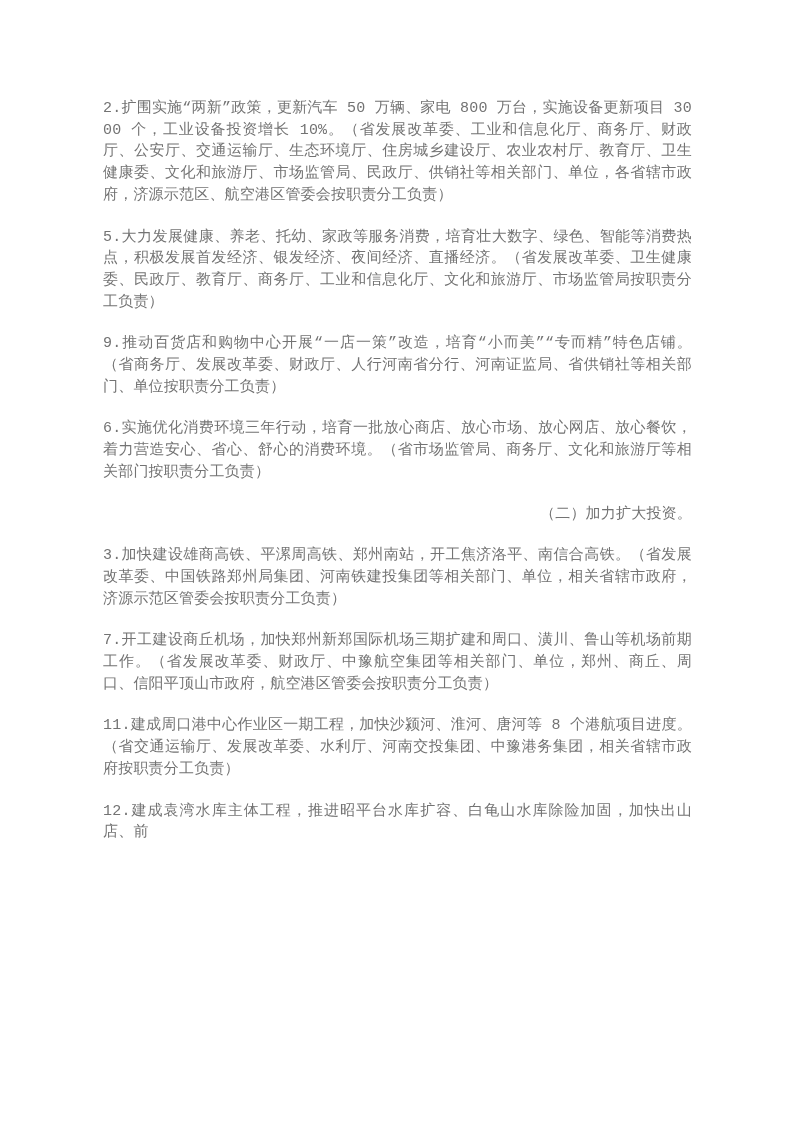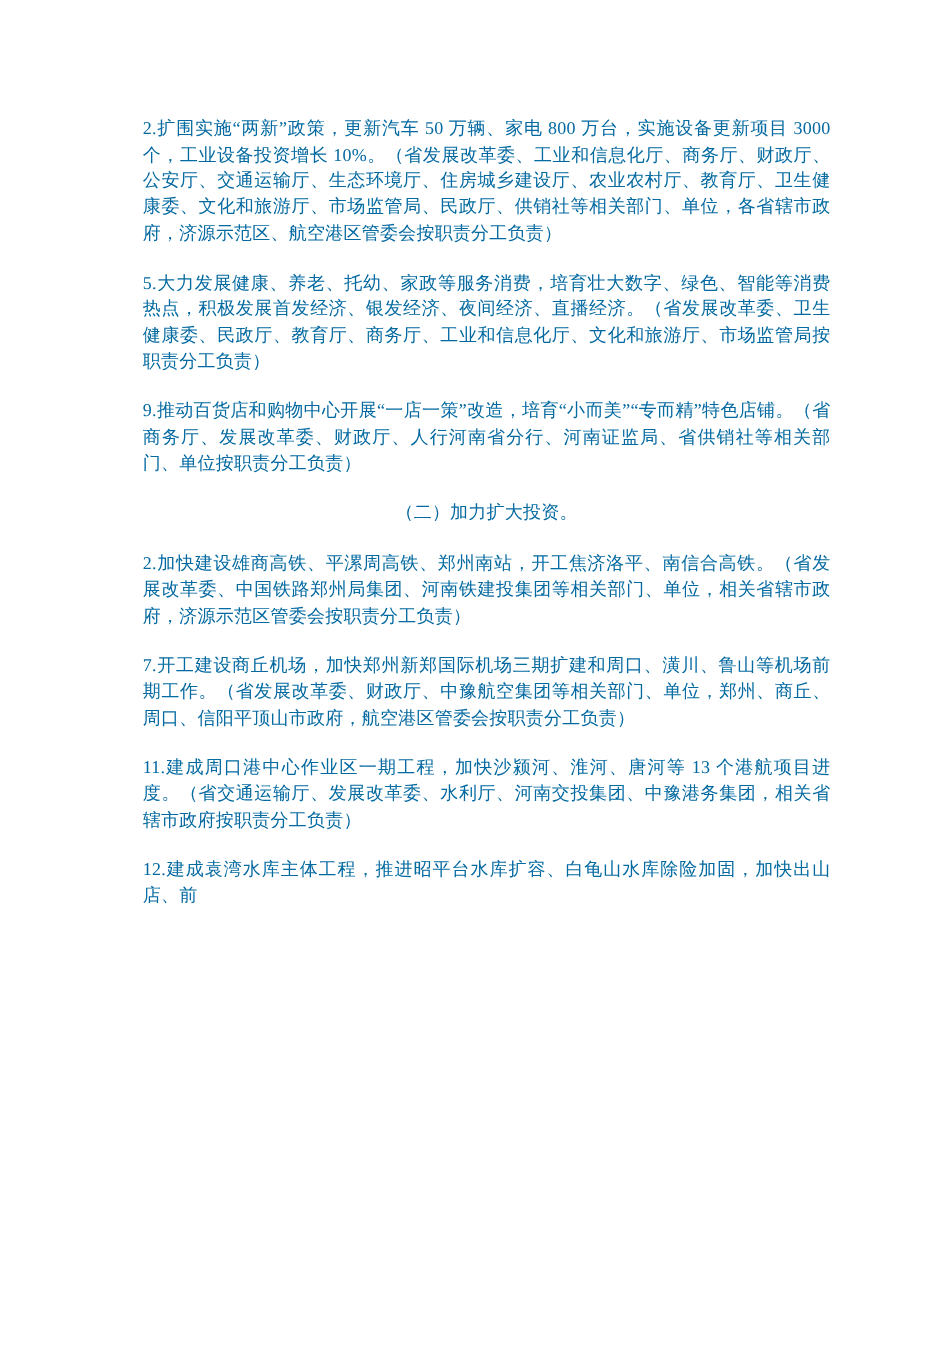--- a/index.html
+++ b/index.html
@@ -14,39 +14,40 @@
   }
   .page {
     box-sizing: border-box;
     width: 793px;
     height: 1122px;
     background: #ffffff;
     padding: 98px 101px 0 103px;
     overflow: hidden;
   }
   .doc-paragraph {
-    margin: 0 0 20px 16px;
-    font-family: Liberation Serif, serif;
+    margin: 0 0 20px 0;
+    font-family: Liberation Mono, monospace;
     font-size: 15px;
     line-height: 21.7px;
-    color: #0369a1;
+    color: #737373;
     text-align: justify;
     letter-spacing: 0.2px;
     word-break: break-all;
   }
   .section-heading {
     
-    text-align: center;
+    text-align: right;
   }
 </style>
 </head>
 <body>
 
 <div class="page">
   <p class="doc-paragraph">2.扩围实施“两新”政策，更新汽车 50 万辆、家电 800 万台，实施设备更新项目 3000 个，工业设备投资增长 10%。（省发展改革委、工业和信息化厅、商务厅、财政厅、公安厅、交通运输厅、生态环境厅、住房城乡建设厅、农业农村厅、教育厅、卫生健康委、文化和旅游厅、市场监管局、民政厅、供销社等相关部门、单位，各省辖市政府，济源示范区、航空港区管委会按职责分工负责）</p>
   <p class="doc-paragraph">5.大力发展健康、养老、托幼、家政等服务消费，培育壮大数字、绿色、智能等消费热点，积极发展首发经济、银发经济、夜间经济、直播经济。（省发展改革委、卫生健康委、民政厅、教育厅、商务厅、工业和信息化厅、文化和旅游厅、市场监管局按职责分工负责）</p>
   <p class="doc-paragraph">9.推动百货店和购物中心开展“一店一策”改造，培育“小而美”“专而精”特色店铺。（省商务厅、发展改革委、财政厅、人行河南省分行、河南证监局、省供销社等相关部门、单位按职责分工负责）</p>
+  <p class="doc-paragraph">6.实施优化消费环境三年行动，培育一批放心商店、放心市场、放心网店、放心餐饮，着力营造安心、省心、舒心的消费环境。（省市场监管局、商务厅、文化和旅游厅等相关部门按职责分工负责）</p>
   <p class="doc-paragraph section-heading">（二）加力扩大投资。</p>
-  <p class="doc-paragraph">2.加快建设雄商高铁、平漯周高铁、郑州南站，开工焦济洛平、南信合高铁。（省发展改革委、中国铁路郑州局集团、河南铁建投集团等相关部门、单位，相关省辖市政府，济源示范区管委会按职责分工负责）</p>
+  <p class="doc-paragraph">3.加快建设雄商高铁、平漯周高铁、郑州南站，开工焦济洛平、南信合高铁。（省发展改革委、中国铁路郑州局集团、河南铁建投集团等相关部门、单位，相关省辖市政府，济源示范区管委会按职责分工负责）</p>
   <p class="doc-paragraph">7.开工建设商丘机场，加快郑州新郑国际机场三期扩建和周口、潢川、鲁山等机场前期工作。（省发展改革委、财政厅、中豫航空集团等相关部门、单位，郑州、商丘、周口、信阳平顶山市政府，航空港区管委会按职责分工负责）</p>
-  <p class="doc-paragraph">11.建成周口港中心作业区一期工程，加快沙颍河、淮河、唐河等 13 个港航项目进度。（省交通运输厅、发展改革委、水利厅、河南交投集团、中豫港务集团，相关省辖市政府按职责分工负责）</p>
+  <p class="doc-paragraph">11.建成周口港中心作业区一期工程，加快沙颍河、淮河、唐河等 8 个港航项目进度。（省交通运输厅、发展改革委、水利厅、河南交投集团、中豫港务集团，相关省辖市政府按职责分工负责）</p>
   <p class="doc-paragraph">12.建成袁湾水库主体工程，推进昭平台水库扩容、白龟山水库除险加固，加快出山店、前</p>
 </div>
 
 </body></html>

